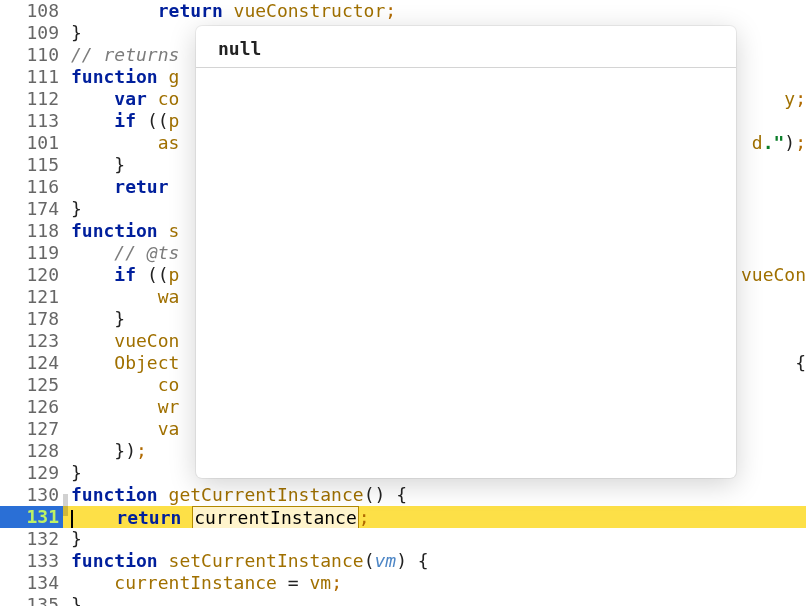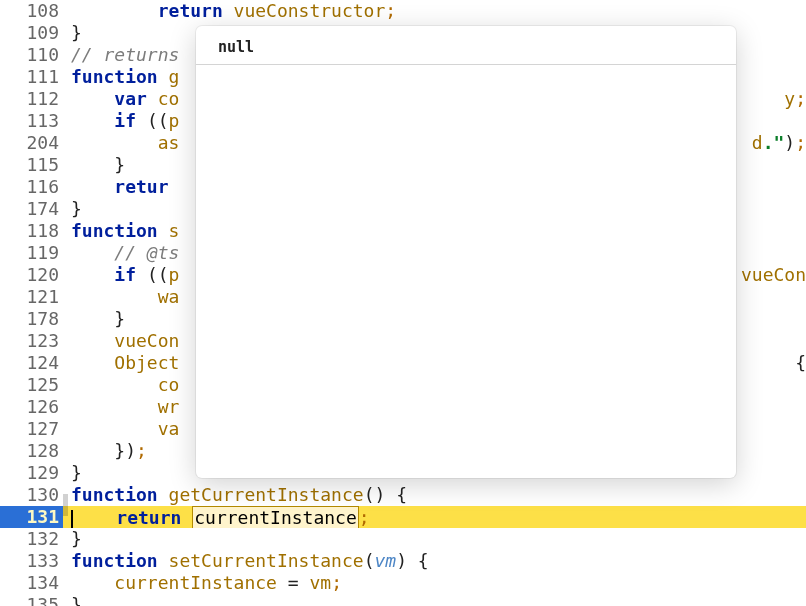--- a/index.html
+++ b/index.html
@@ -26,21 +26,21 @@
     width: 63px;
     text-align: right;
     color: #666;
     background: transparent;
     padding-right: 4px;
     user-select: none;
     font-weight: 400;
   }
   .gutter.current {
     background: #2a6fd6;
-    color: #fef9c3;
+    color: #bef264;
     font-weight: 700;
   }
   .code {
     flex: 1;
     padding-left: 8px;
     position: relative;
     overflow: hidden;
   }
   .line.current .code {
     background: #fde047;
@@ -65,41 +65,41 @@
     width: 540px; height: 452px;
     background: #fff;
     border-radius: 6px;
     box-shadow: 0 6px 28px rgba(0,0,0,.18), 0 0 0 1px rgba(0,0,0,.06);
     z-index: 5;
   }
   .popup-header {
     padding: 12px 22px 8px 22px;
     border-bottom: 1px solid #d4d4d4;
     font-family: Menlo, Consolas, monospace;
-    font-size: 15px;
+    font-size: 18px;
     font-weight: 700;
     color: #222;
   }
   .popup-body { padding: 10px; }
   .icaret {
     display:inline-block; width:2px; background:#000; height:19px; vertical-align:middle;
   }
 </style>
 </head>
 <body>
 
 <div class="editor">
   <div id="lines">
       <div class="line" style="position: relative;"><div class="gutter">108</div><div class="code"><span class="">        </span><span class="rk">return</span><span class=""> </span><span class="fn">vueConstructor</span><span class="semi">;</span></div></div>
       <div class="line" style="position: relative;"><div class="gutter">109</div><div class="code"><span class="punc">}</span></div></div>
       <div class="line" style="position: relative;"><div class="gutter">110</div><div class="code"><span class="cmt">// returns</span></div></div>
       <div class="line" style="position: relative;"><div class="gutter">111</div><div class="code"><span class="kw">function</span><span class=""> </span><span class="fn">g</span></div></div>
       <div class="line" style="position: relative;"><div class="gutter">112</div><div style="position: absolute; right: 0px; top: 0px; white-space: pre;"><span class="fn">y</span><span class="semi">;</span></div><div class="code"><span class="">    </span><span class="rk">var</span><span class=""> </span><span class="fn">co</span></div></div>
       <div class="line" style="position: relative;"><div class="gutter">113</div><div class="code"><span class="">    </span><span class="rk">if</span><span class=""> </span><span class="punc">((</span><span class="fn">p</span></div></div>
-      <div class="line" style="position: relative;"><div class="gutter">204</div><div style="position: absolute; right: 0px; top: 0px; white-space: pre;"><span class="fn">d</span><span class="str">.</span><span class="str">"</span><span class="punc">)</span><span class="semi">;</span></div><div class="code"><span class="">        </span><span class="fn">as</span></div></div>
+      <div class="line" style="position: relative;"><div class="gutter">101</div><div style="position: absolute; right: 0px; top: 0px; white-space: pre;"><span class="fn">d</span><span class="str">.</span><span class="str">"</span><span class="punc">)</span><span class="semi">;</span></div><div class="code"><span class="">        </span><span class="fn">as</span></div></div>
       <div class="line" style="position: relative;"><div class="gutter">115</div><div class="code"><span class="">    </span><span class="punc">}</span></div></div>
       <div class="line" style="position: relative;"><div class="gutter">116</div><div class="code"><span class="">    </span><span class="rk">retur</span></div></div>
       <div class="line" style="position: relative;"><div class="gutter">174</div><div class="code"><span class="punc">}</span></div></div>
       <div class="line" style="position: relative;"><div class="gutter">118</div><div class="code"><span class="kw">function</span><span class=""> </span><span class="fn">s</span></div></div>
       <div class="line" style="position: relative;"><div class="gutter">119</div><div class="code"><span class="">    </span><span class="cmt">// @ts</span></div></div>
       <div class="line" style="position: relative;"><div class="gutter">120</div><div style="position: absolute; right: 0px; top: 0px; white-space: pre;"><span class="fn">vueCon</span></div><div class="code"><span class="">    </span><span class="rk">if</span><span class=""> </span><span class="punc">((</span><span class="fn">p</span></div></div>
       <div class="line" style="position: relative;"><div class="gutter">121</div><div class="code"><span class="">        </span><span class="fn">wa</span></div></div>
       <div class="line" style="position: relative;"><div class="gutter">178</div><div class="code"><span class="">    </span><span class="punc">}</span></div></div>
       <div class="line" style="position: relative;"><div class="gutter">123</div><div class="code"><span class="">    </span><span class="fn">vueCon</span></div></div>
       <div class="line" style="position: relative;"><div class="gutter">124</div><div style="position: absolute; right: 0px; top: 0px; white-space: pre;"><span class="punc">{</span></div><div class="code"><span class="">    </span><span class="fn">Object</span></div></div>

